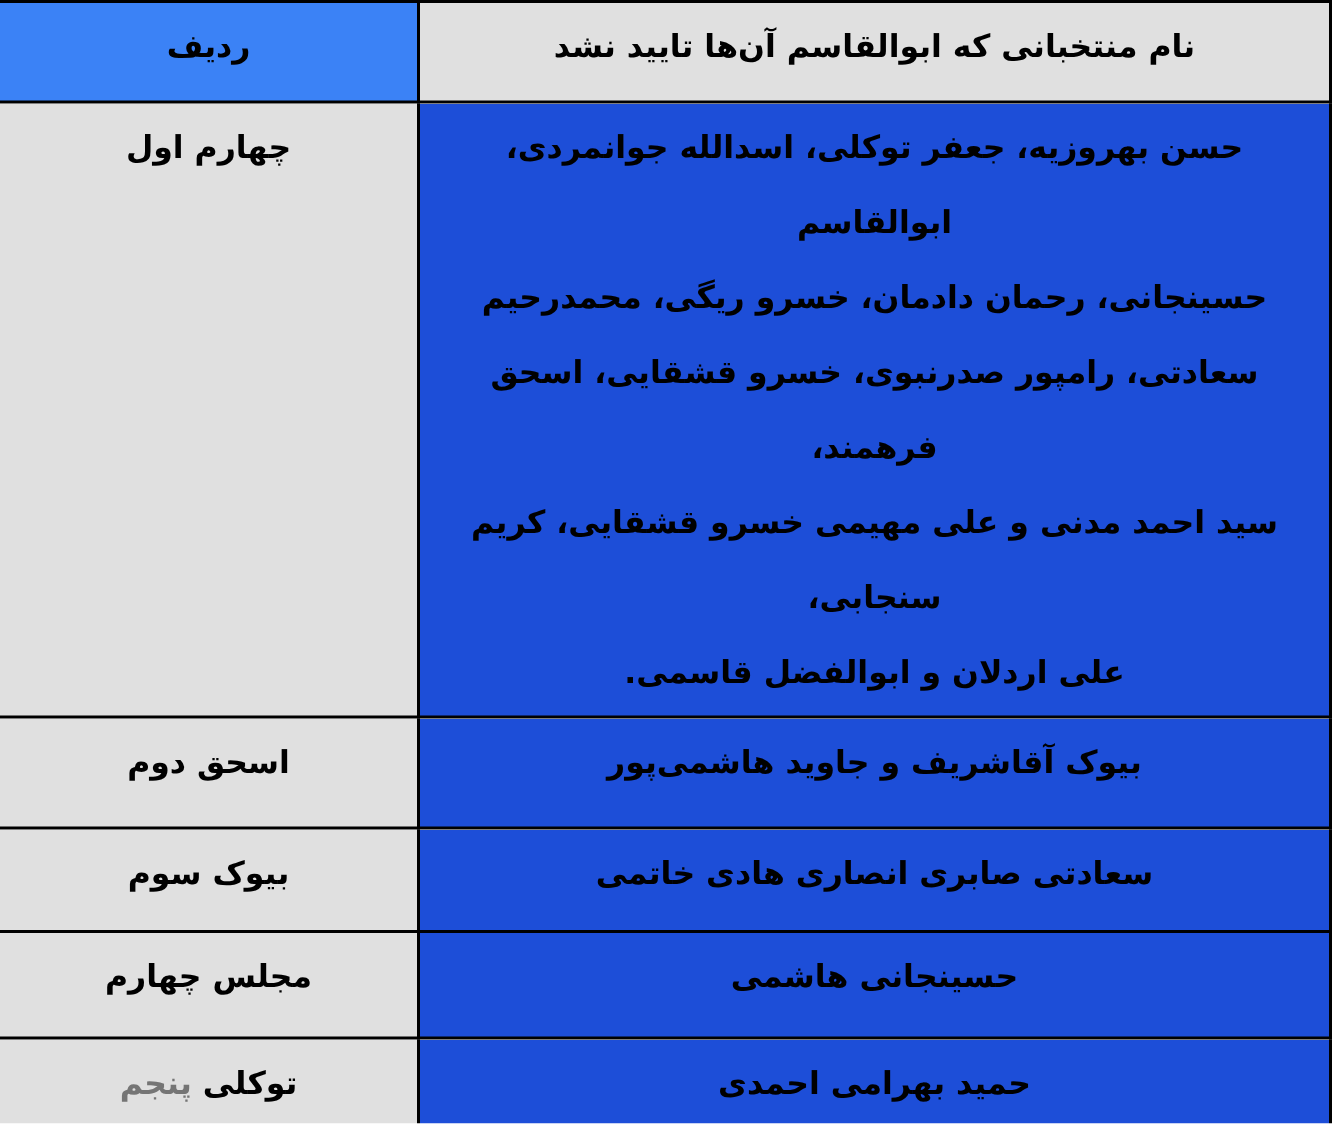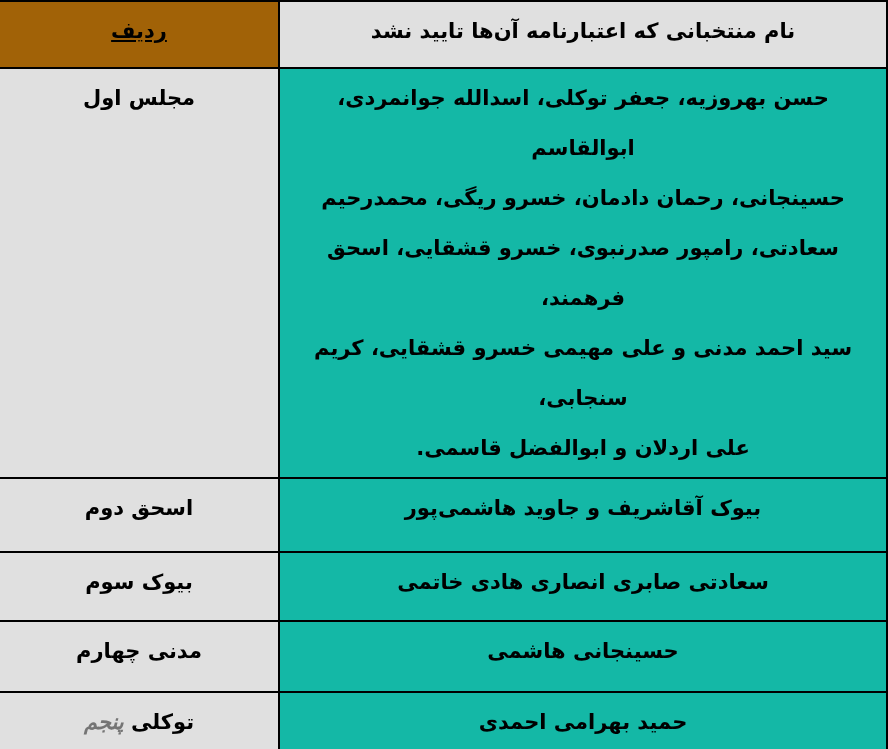--- a/index.html
+++ b/index.html
@@ -29,71 +29,71 @@
     font-weight: bold;
     font-size: 21px;
     color: #000000;
     line-height: 50px;
     overflow: hidden;
   }
   col.col-radif  { width: 280px; }
   col.col-names  { width: 608px; }
 
   th.names-header { background: var(--header-bg, #e0e0e0); }
-  th.radif-header { background: #a16207; text-decoration: underline; }
+  th.radif-header { background: #3b82f6; }
 
   td.label-cell { background: var(--label-bg, #e0e0e0); }
-  td.names-cell { background: #14b8a6; white-space: pre-line; }
+  td.names-cell { background: #1d4ed8; white-space: pre-line; }
 
   tr.r-header { height: 67px; }
   tr.r1 { height: 257px; }
   tr.r2 { height: 74px; }
   tr.r3 { height: 69px; }
   tr.r4 { height: 71px; }
   tr.r5 { height: 66px; }
 
-  .highlight { color: var(--highlight-color, #757575); font-style: italic; }
+  .highlight { color: var(--highlight-color, #757575); }
 </style>
 </head>
 <body>
 
 <div class="page">
   <table class="credentials">
     <colgroup>
       <col class="col-names">
       <col class="col-radif">
     </colgroup>
     <tbody>
       <tr class="r-header">
-        <th class="names-header">نام منتخبانی که اعتبارنامه آن‌ها تایید نشد</th>
+        <th class="names-header">نام منتخبانی که ابوالقاسم آن‌ها تایید نشد</th>
         <th class="radif-header">ردیف</th>
       </tr>
 
       <tr class="r1">
         <td class="names-cell">حسن بهروزیه، جعفر توکلی، اسدالله جوانمردی، ابوالقاسم
 حسینجانی، رحمان دادمان، خسرو ریگی، محمدرحیم
 سعادتی، رامپور صدرنبوی، خسرو قشقایی، اسحق فرهمند،
 سید احمد مدنی و علی مهیمی خسرو قشقایی، کریم سنجابی،
 علی اردلان و ابوالفضل قاسمی.</td>
-        <td class="label-cell">مجلس اول</td>
+        <td class="label-cell">چهارم اول</td>
       </tr>
 
       <tr class="r2">
         <td class="names-cell">بیوک آقاشریف و جاوید هاشمی‌پور</td>
         <td class="label-cell">اسحق دوم</td>
       </tr>
 
       <tr class="r3">
         <td class="names-cell">سعادتی صابری انصاری هادی خاتمی</td>
         <td class="label-cell">بیوک سوم</td>
       </tr>
 
       <tr class="r4">
         <td class="names-cell">حسینجانی هاشمی</td>
-        <td class="label-cell">مدنی چهارم</td>
+        <td class="label-cell">مجلس چهارم</td>
       </tr>
 
       <tr class="r5">
         <td class="names-cell">حمید بهرامی احمدی</td>
         <td class="label-cell">
           <span>توکلی</span>
           <span class="highlight">پنجم</span>
         </td>
       </tr>
 

